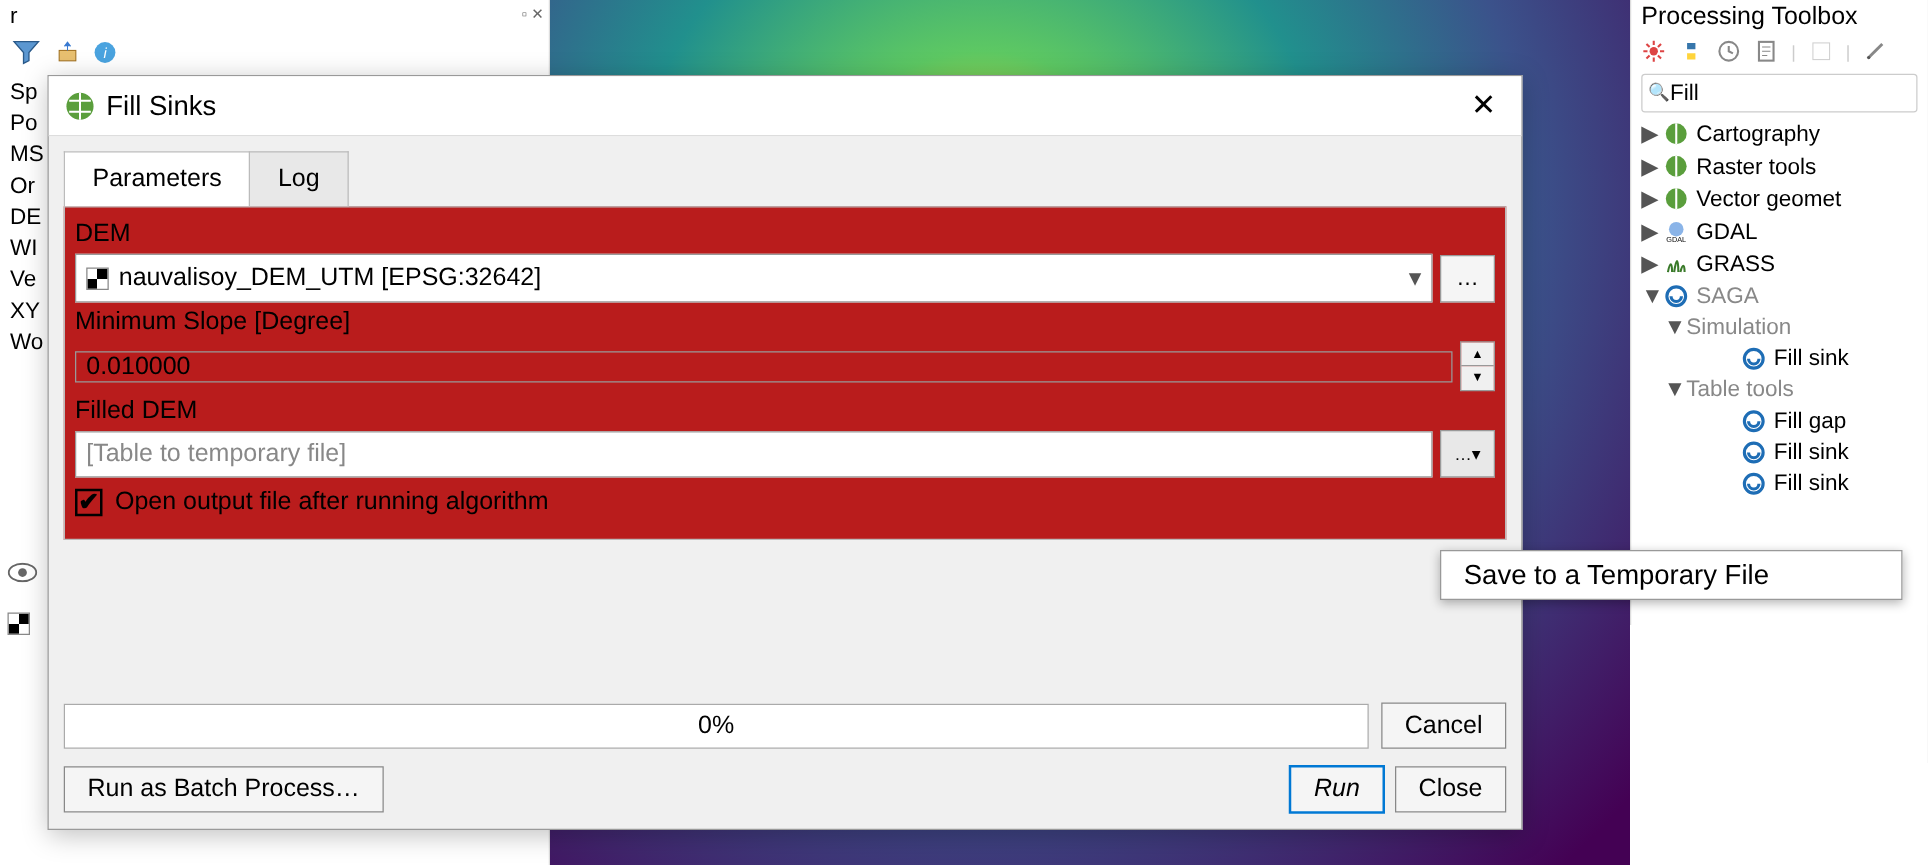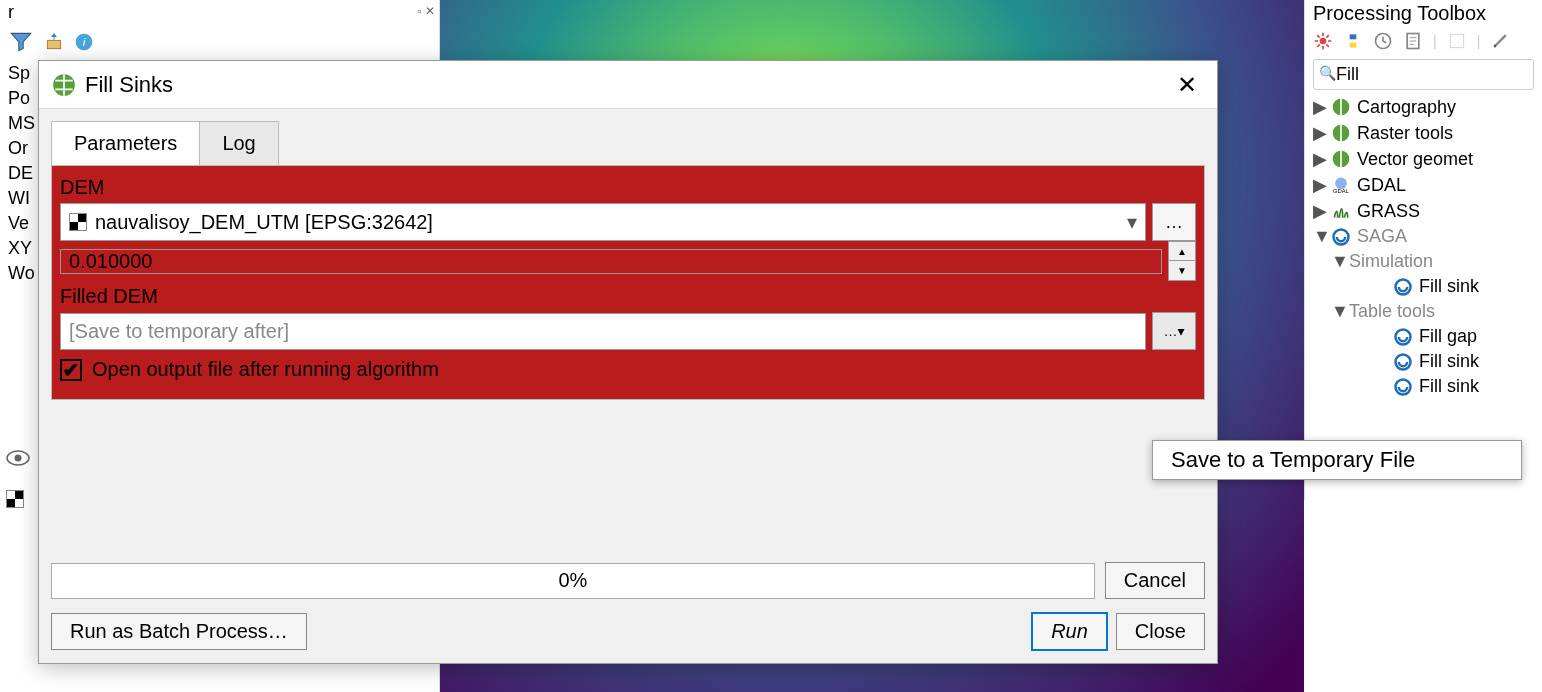--- a/index.html
+++ b/index.html
@@ -277,33 +277,34 @@
     <div class="field-label">DEM</div>
     <div class="field-row">
       <div class="combo">
         <span class="raster-icon"></span>
         <span style="margin-left:8px">nauvalisoy_DEM_UTM [EPSG:32642]</span>
         <span class="drop">▾</span>
       </div>
       <div class="browse-btn">…</div>
     </div>
 
+    <div class="field-label">Minimum Slope [Degree]</div>
     <div class="field-row">
       <div class="num-input">
           <span>0.010000</span>
         </div>
       <div class="spinner">
         <div>▲</div>
         <div>▼</div>
       </div>
     </div>
 
     <div class="field-label">Filled DEM</div>
     <div class="field-row">
-      <div class="placeholder-input">[Save to temporary after]</div>
+      <div class="placeholder-input">[Table to temporary file]</div>
       <div class="dropdown-btn">
         <span>…</span>
           <span>▾</span>
       </div>
     </div>
 
     <div class="checkbox-row">
       <span class="check">✔</span>
       <span>Open output file after running algorithm</span>
     </div>

